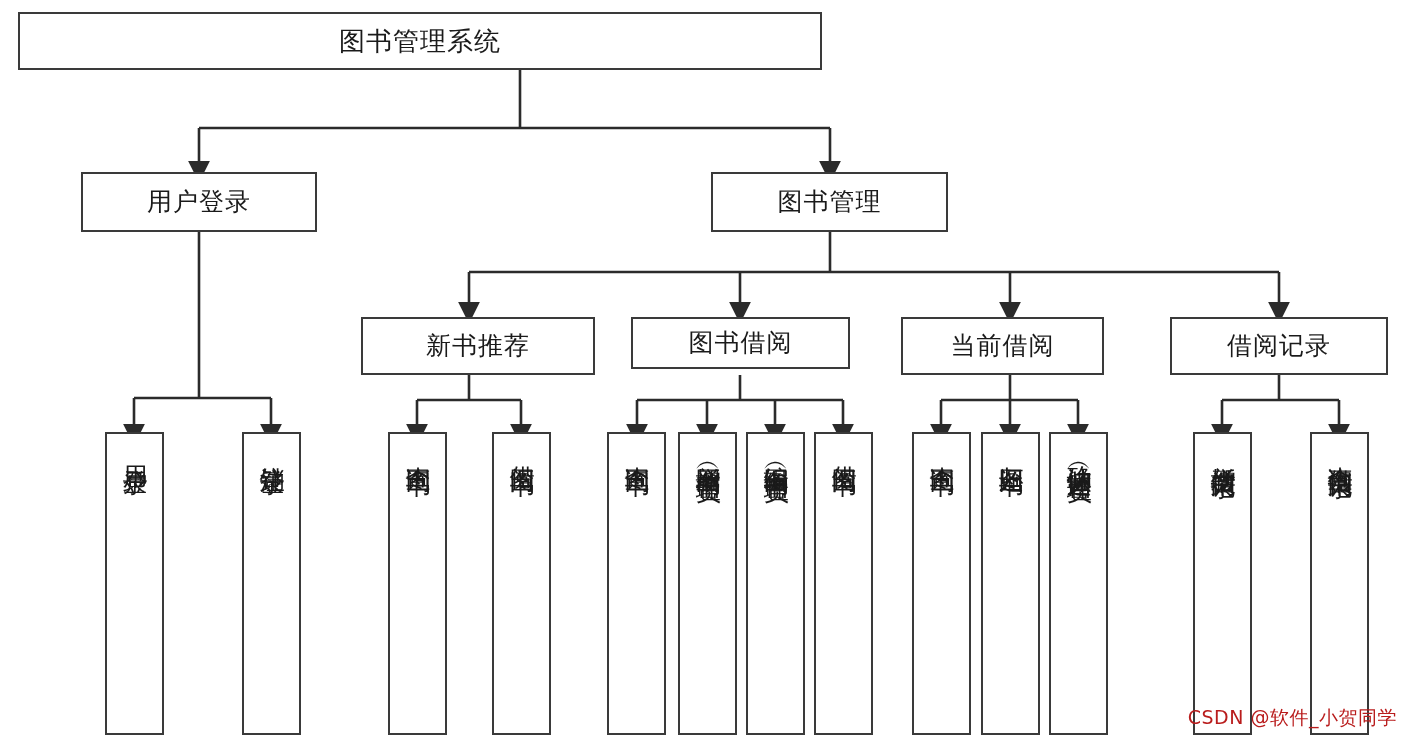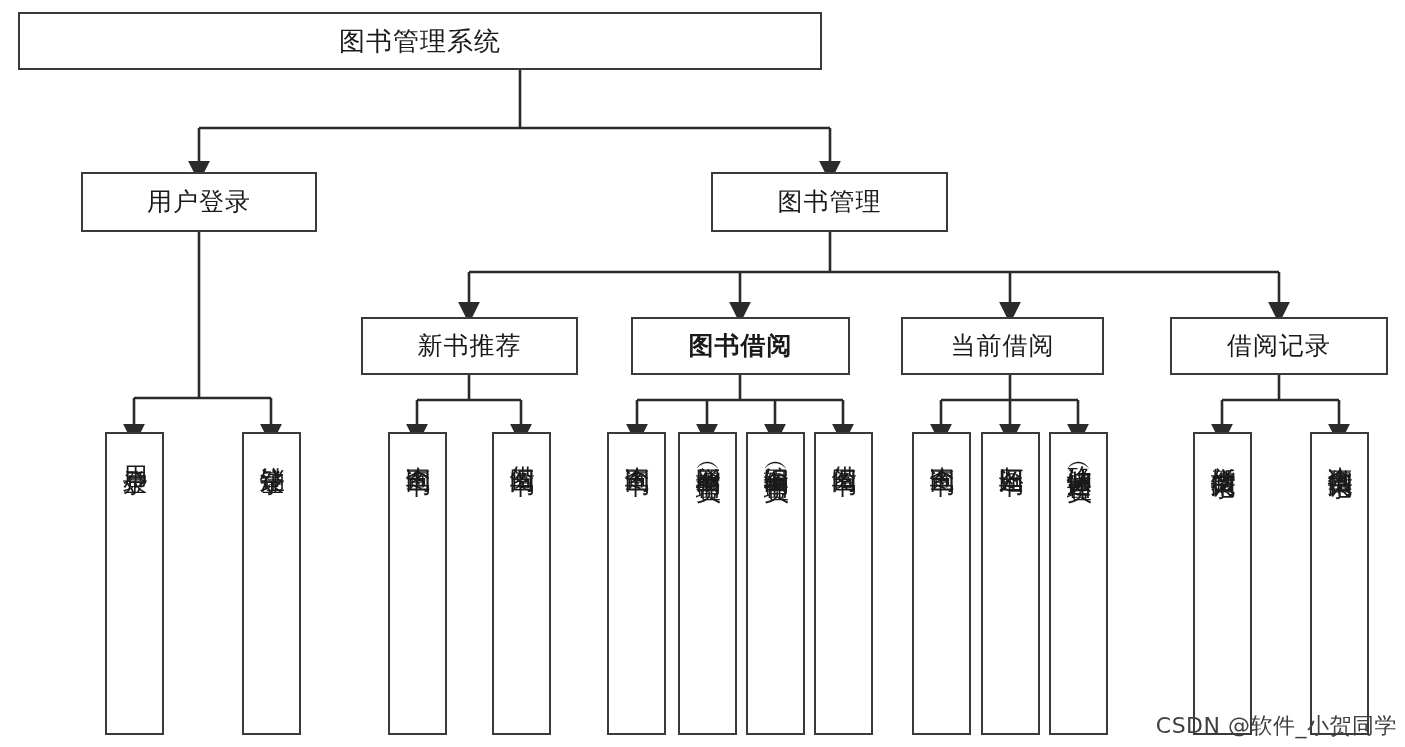--- a/index.html
+++ b/index.html
@@ -54,23 +54,23 @@
     letter-spacing: 2px;
     white-space: nowrap;
     color: #1a1a1a;
   }
   .node.root {
     font-size: 26px;
   }
   #watermark {
     position: absolute;
     right: 8px;
-    bottom: 6px;
-    font-size: 22px;
-    color: #404040;
+    bottom: 16px;
+    font-size: 19px;
+    color: #b91c1c;
     letter-spacing: 0.5px;
     z-index: 5;
     white-space: nowrap;
   }
 </style>
 </head>
 <body>
 
 <div id="diagram">
 
@@ -129,25 +129,25 @@
   </div>
 
   <div class="node horizontal" style="left:81px; top:172px; width:236px; height:60px;">
     <span>用户登录</span>
   </div>
 
   <div class="node horizontal" style="left:711px; top:172px; width:237px; height:60px;">
     <span>图书管理</span>
   </div>
 
-  <div class="node horizontal" style="left:361px; top:317px; width:217px; height:58px;">
+  <div class="node horizontal" style="left:361px; top:317px; width:234px; height:58px;">
     <span>新书推荐</span>
   </div>
 
-  <div class="node horizontal" style="left:631px; top:317px; width:219px; height:58px;font-weight:bold;">
+  <div class="node horizontal" style="left:631px; top:317px; width:219px; height:52px;">
     <span>图书借阅</span>
   </div>
 
   <div class="node horizontal" style="left:901px; top:317px; width:203px; height:58px;">
     <span>当前借阅</span>
   </div>
 
   <div class="node horizontal" style="left:1170px; top:317px; width:218px; height:58px;">
     <span>借阅记录</span>
   </div>

